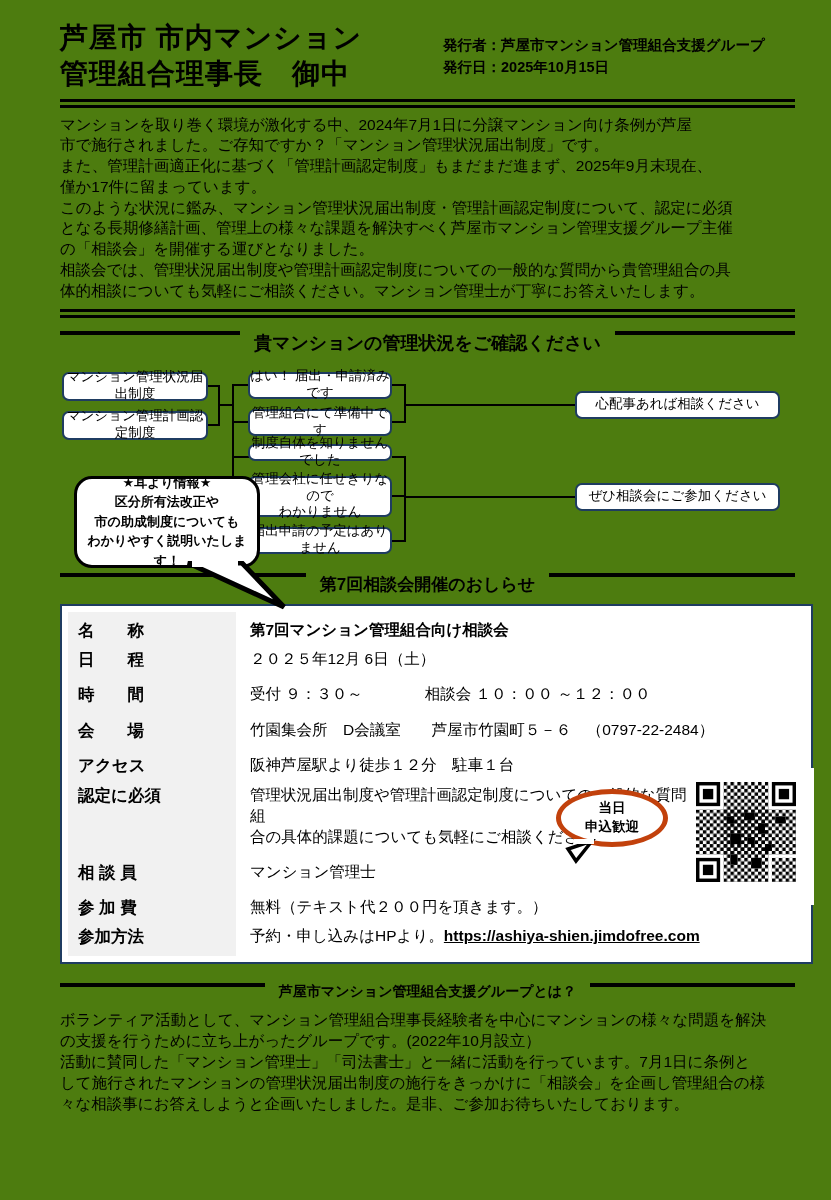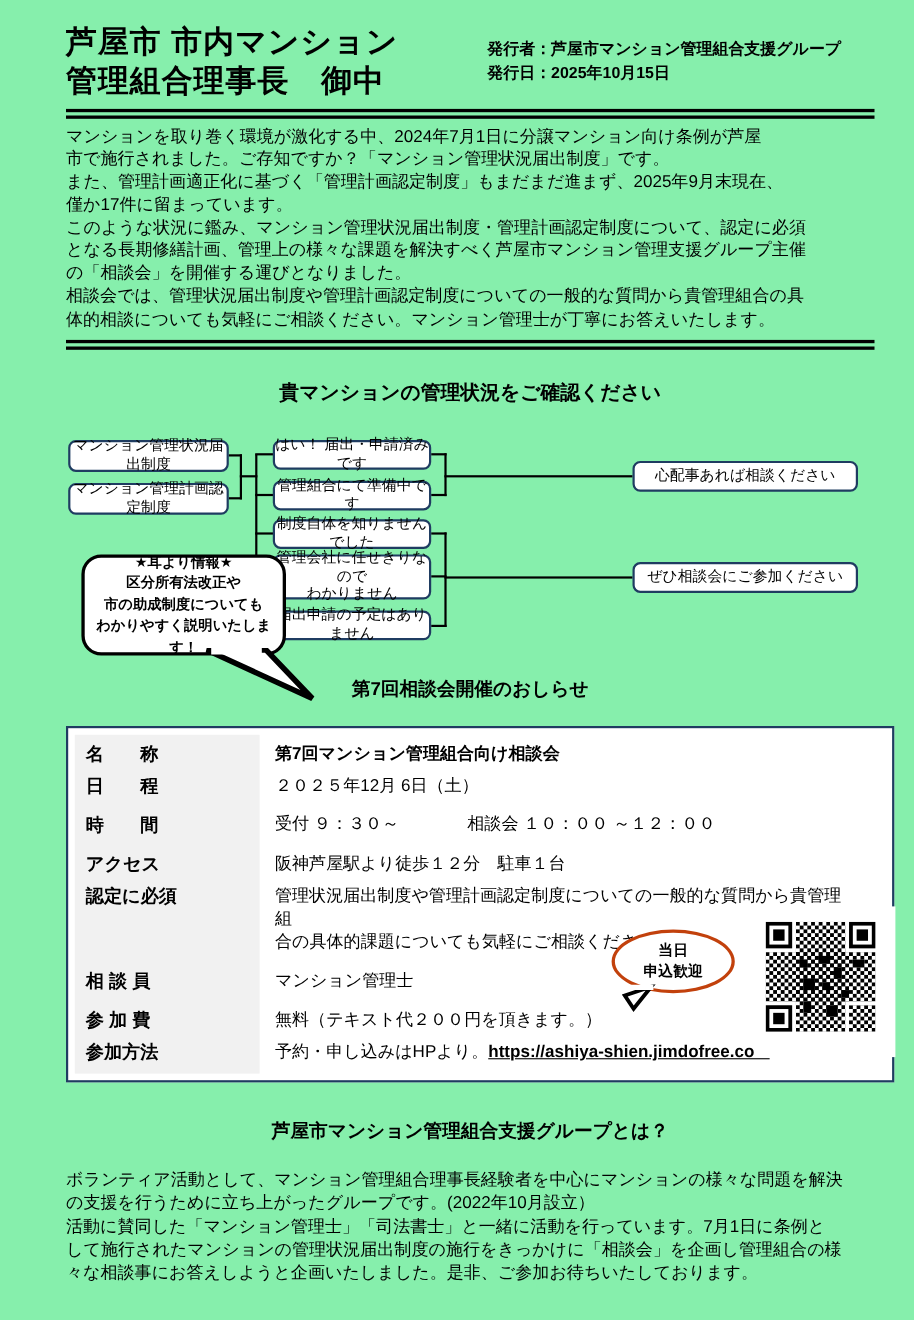--- a/index.html
+++ b/index.html
@@ -1,37 +1,37 @@
 <!DOCTYPE html>
 <html><head>
 <meta charset="utf-8">
 <style>
   * { margin:0; padding:0; box-sizing:border-box; }
   html,body { background:#fff; }
   body { font-family:"Liberation Sans","DejaVu Sans",sans-serif; color:#000; }
-  #page { position:relative; width:831px; height:1200px; background:#86efac; overflow:hidden;
+  #page { position:relative; width:831px; height:1200px; background:#4d7c0f; overflow:hidden;
           padding:20px 16px 0 60px; }
 
   
   .hdr { display:flex; justify-content:space-between; width:735px; }
   .hdr-left { font-size:28px; font-weight:bold; line-height:1.28; letter-spacing:1px; white-space:pre-line; }
   .hdr-right { font-size:14.5px; font-weight:bold; line-height:1.55; margin-top:14px; width:352px; }
   .rule-double { width:735px; height:9px; border-top:3px solid #000; border-bottom:3px solid #000; }
   .rd-top { margin-top:7px; }
 
   
   .main-title { width:735px; text-align:center; font-size:39px; font-weight:900; letter-spacing:0px;
                 margin-top:6px; line-height:1.15; }
 
   
   .intro { width:737px; font-size:15.5px; line-height:1.34; margin-top:7px; white-space:pre-line; }
   .rd-mid { margin-top:7px; }
 
   
-  .sec-head { display:flex; align-items:center; width:735px; gap:14px;flex-direction:column; }
+  .sec-head { display:flex; width:735px; gap:14px; }
   .sec-head .bar { flex:1; height:4px; background:#000; }
   .sec-head .txt { font-size:18px; font-weight:bold; white-space:nowrap; }
   .sh1 { margin-top:13px; }
   .sh2 { margin-top:3px; }
   .sh3 { margin-top:19px; }
 
   
   .flow { position:relative; width:735px; height:206px; margin-top:9px; }
   .fbox { position:absolute; background:#fff; border:2px solid #1f3c61; border-radius:7px;
           display:flex; align-items:center; justify-content:center; text-align:center;
@@ -46,21 +46,21 @@
   .mtable { position:relative; width:753px; margin-top:8px; border:2.5px solid #1f3c61; background:#fff;
             padding:10px 0 10px 0; }
   .label-col { position:absolute; left:6px; top:6px; bottom:6px; width:168px; background:#f1f1f1; }
   .mrow { position:relative; display:flex; align-items:flex-start; }
   .mlabel { width:168px; flex:0 0 168px; padding-left:16px; font-size:16.5px; font-weight:bold; line-height:1.3; }
   .mvalue { padding-left:20px; font-size:15.5px; line-height:1.35; width:545px; }
   .mvalue.vbold { font-weight:bold; }
   .mrow { padding:4px 0; }
   .mrow.gap { margin-top:6px; }
   .mlink { font-weight:bold; text-decoration:underline; color:#000; }
-  .bubble2 { position:absolute; left:494px; top:183px; width:112px; height:58px; border:3px solid #c2410c;
+  .bubble2 { position:absolute; left:494px; top:183px; width:112px; height:58px; border:5px solid #c2410c;
              border-radius:50%; background:#fff; display:flex; align-items:center; justify-content:center;
              text-align:center; font-size:13.5px; font-weight:bold; line-height:1.4; white-space:pre-line; z-index:5; }
   .tail2 { position:absolute; left:500px; top:233px; z-index:6; }
   .qr-wrap { position:absolute; right:-2.5px; top:162px; width:128px; height:137px; background:#fff; z-index:4; }
   .qr-wrap svg { position:absolute; left:10px; top:14px; }
 
   
   .about { width:737px; font-size:15.5px; line-height:1.36; margin-top:8px; white-space:pre-line; }
 </style>
 </head>
@@ -115,21 +115,21 @@
     <div class="fline" style="left:332px;top:92px;width:14px;height:2px"></div>
     <div class="fline" style="left:332px;top:131px;width:14px;height:2px"></div>
     <div class="fline" style="left:332px;top:176px;width:14px;height:2px"></div>
     <div class="fline" style="left:344px;top:92px;width:2px;height:86px"></div>
     <div class="fline" style="left:344px;top:132px;width:171px;height:2px"></div>
 
     <div class="fbox" style="left:2px;top:47px;width:146px;height:29px">マンション管理計画認定制度</div>
     <div class="fbox" style="left:2px;top:8px;width:146px;height:29px">マンション管理状況届出制度</div>
     <div class="fbox" style="left:188px;top:8px;width:144px;height:27px">はい！ 届出・申請済みです</div>
     <div class="fbox" style="left:188px;top:45px;width:144px;height:27px">管理組合にて準備中です</div>
-    <div class="fbox" style="left:188px;top:80px;width:144px;height:27px">制度自体を知りませんでした</div>
+    <div class="fbox" style="left:188px;top:80px;width:144px;height:17px">制度自体を知りませんでした</div>
     <div class="fbox" style="left:188px;top:112px;width:144px;height:41px">管理会社に任せきりなので
 わかりません</div>
     <div class="fbox" style="left:188px;top:163px;width:144px;height:27px">届出申請の予定はありません</div>
     <div class="fbox" style="left:515px;top:119px;width:205px;height:28px">ぜひ相談会にご参加ください</div>
     <div class="fbox" style="left:515px;top:27px;width:205px;height:28px">心配事あれば相談ください</div>
 
     <div class="bubble1">★耳より情報★
 区分所有法改正や
 市の助成制度についても
 わかりやすく説明いたします！</div>
@@ -152,20 +152,24 @@
         <div class="mlabel">名　　称</div>
         <div class="mvalue vbold" style="white-space:pre-line">第7回マンション管理組合向け相談会</div>
       </div>
     <div class="mrow">
         <div class="mlabel">日　　程</div>
         <div class="mvalue" style="white-space:pre-line">２０２５年12月 6日（土）</div>
       </div>
     <div class="mrow gap">
         <div class="mlabel">時　　間</div>
         <div class="mvalue" style="white-space:pre-line">受付 ９：３０～　　　　相談会 １０：００ ～１２：００</div>
+      </div>
+    <div class="mrow gap">
+        <div class="mlabel">会　　場</div>
+        <div class="mvalue" style="white-space:pre-line">竹園集会所　D会議室　　芦屋市竹園町５－６　（0797-22-2484）</div>
       </div>
     <div class="mrow gap">
         <div class="mlabel">アクセス</div>
         <div class="mvalue" style="white-space:pre-line">阪神芦屋駅より徒歩１２分　駐車１台</div>
       </div>
     <div class="mrow">
         <div class="mlabel">認定に必須</div>
         <div class="mvalue" style="white-space:pre-line">管理状況届出制度や管理計画認定制度についての一般的な質問から貴管理組
 合の具体的課題についても気軽にご相談ください。</div>
       </div>
@@ -226,21 +230,21 @@
           <rect x="2" y="2" width="3" height="3"></rect>
             <rect x="24" y="2" width="3" height="3"></rect>
             <rect x="2" y="24" width="3" height="3"></rect>
         </g>
       </svg>
     </div>
   </div>
 
   <div class="sec-head sh3">
     <div class="bar"></div>
-    <div class="txt" style="font-size:17px">芦屋市マンション管理組合支援グループとは？</div>
+    <div class="txt" style="font-size:14px">芦屋市マンション管理組合支援グループとは？</div>
     <div class="bar"></div>
   </div>
 
   <div class="about">ボランティア活動として、マンション管理組合理事長経験者を中心にマンションの様々な問題を解決
 の支援を行うために立ち上がったグループです。(2022年10月設立）
 活動に賛同した「マンション管理士」「司法書士」と一緒に活動を行っています。7月1日に条例と
 して施行されたマンションの管理状況届出制度の施行をきっかけに「相談会」を企画し管理組合の様
 々な相談事にお答えしようと企画いたしました。是非、ご参加お待ちいたしております。</div>
 
 </div>

